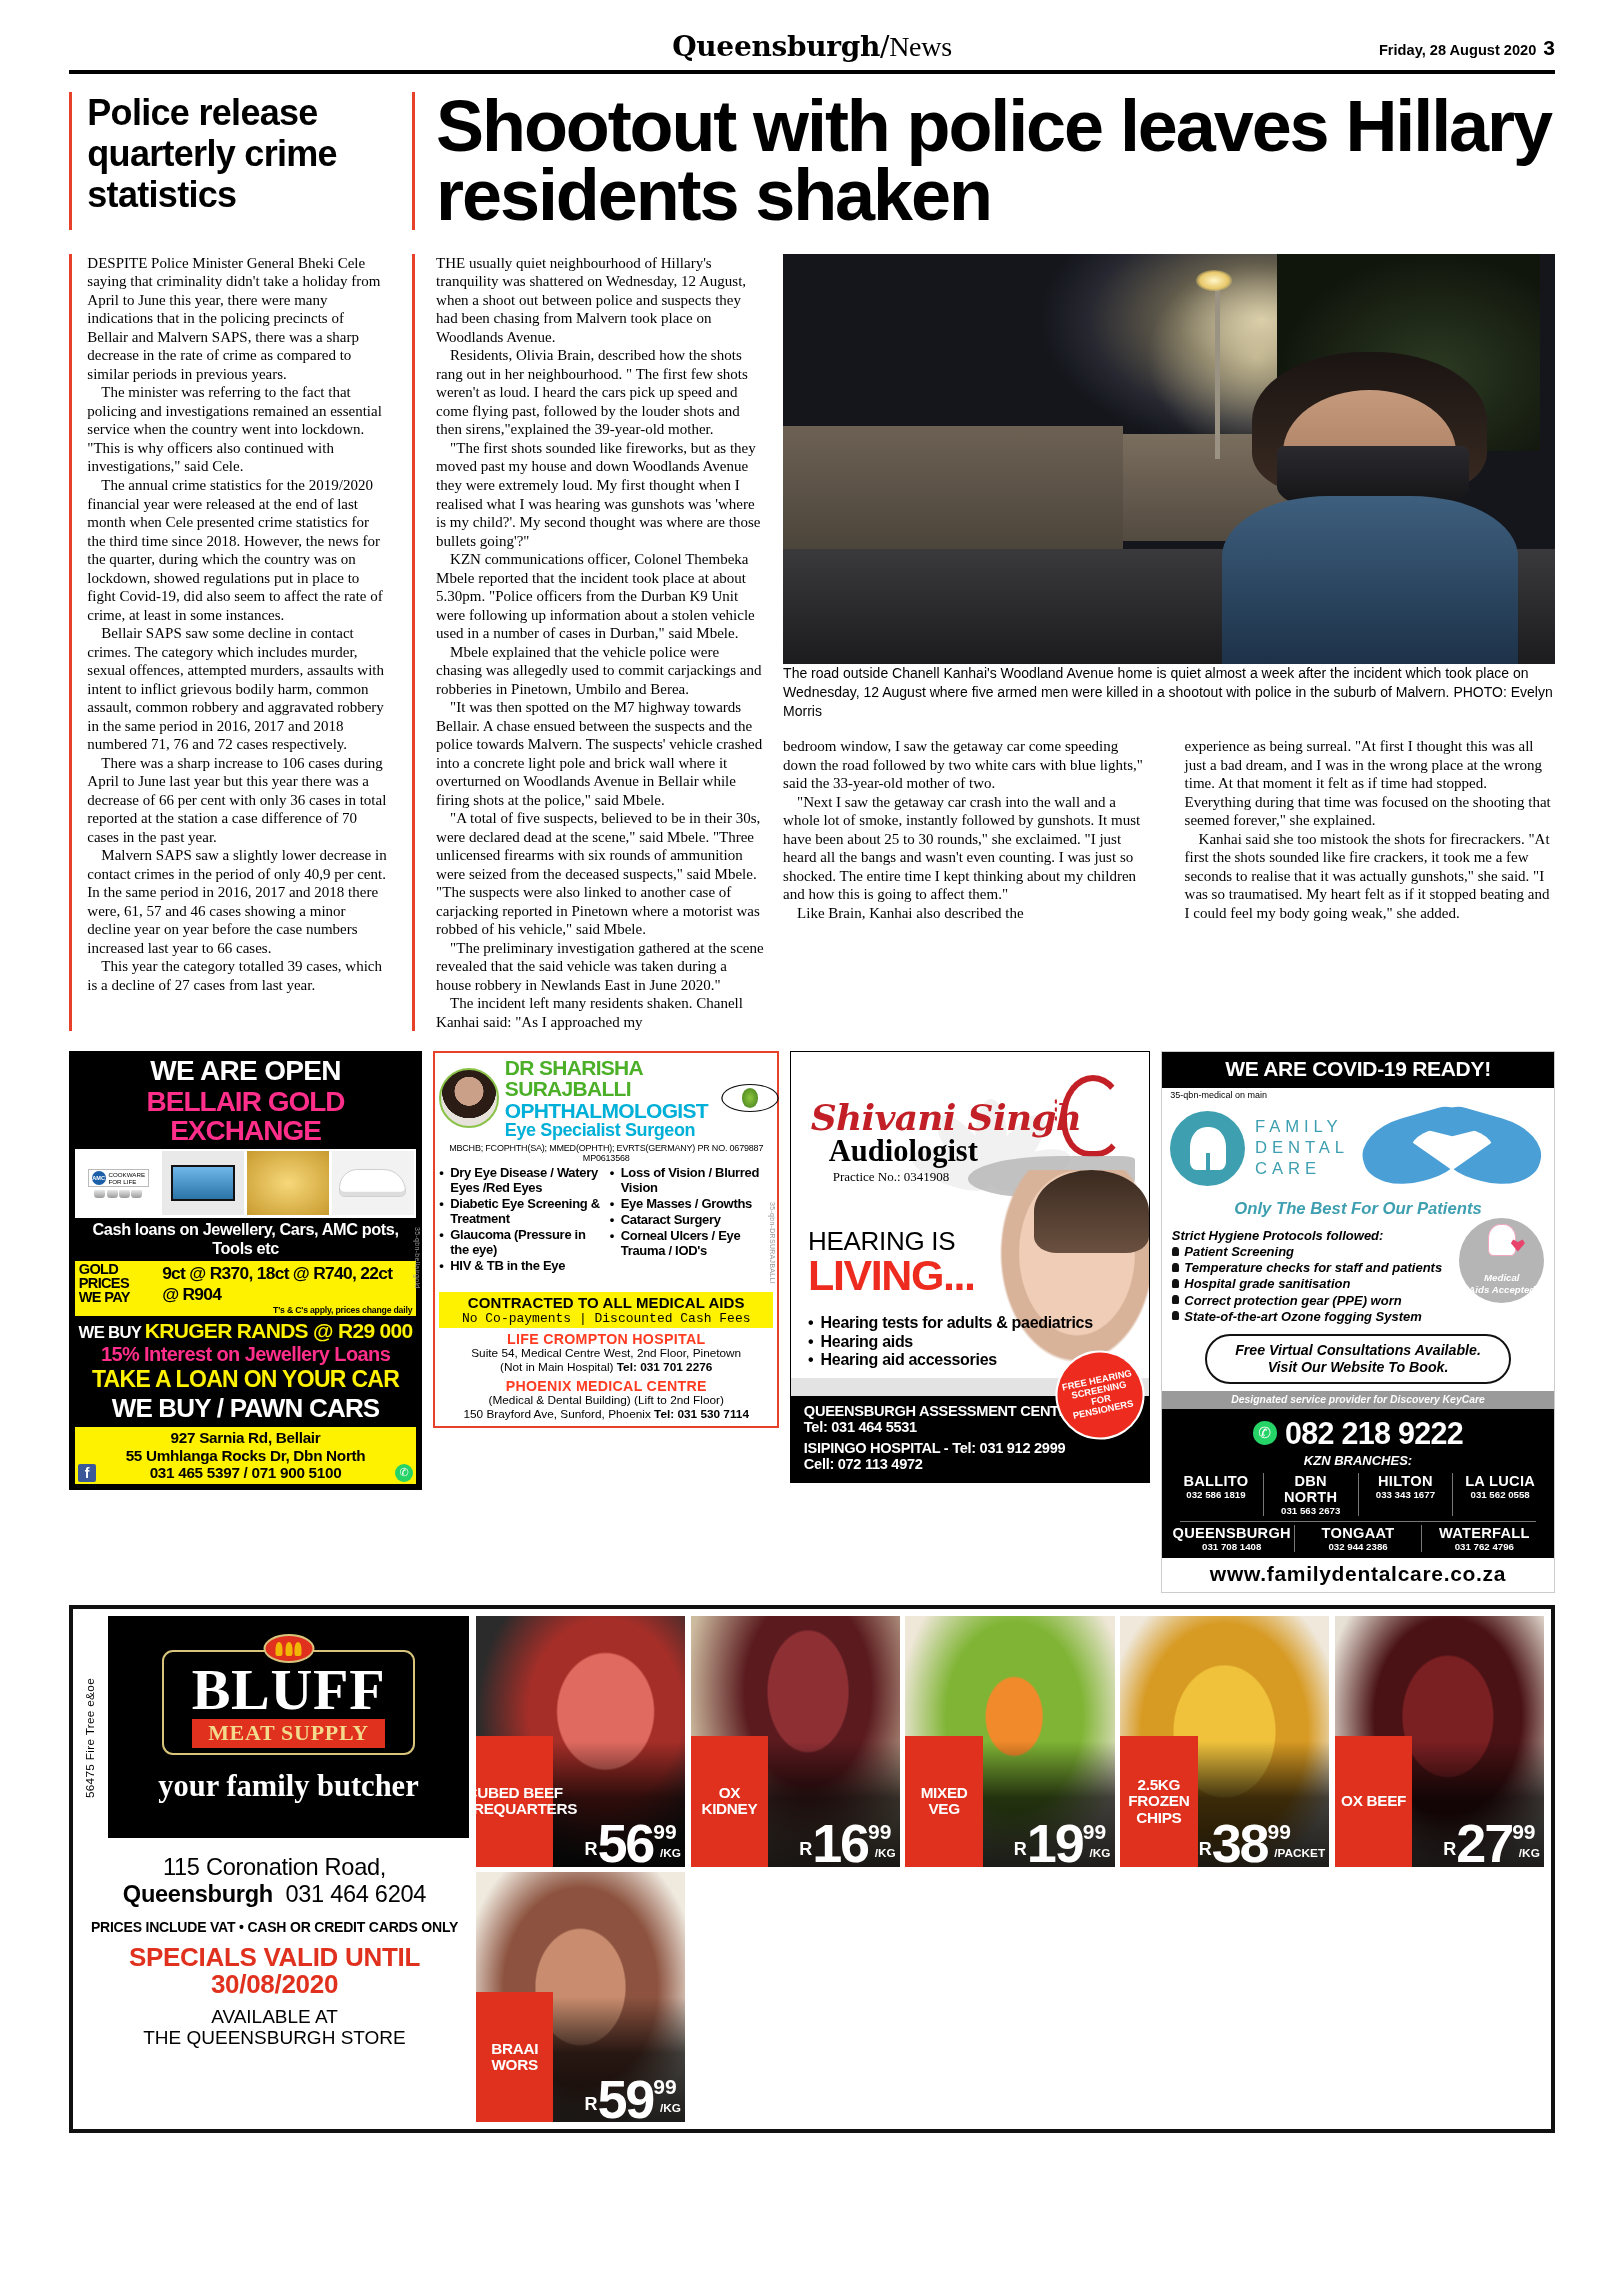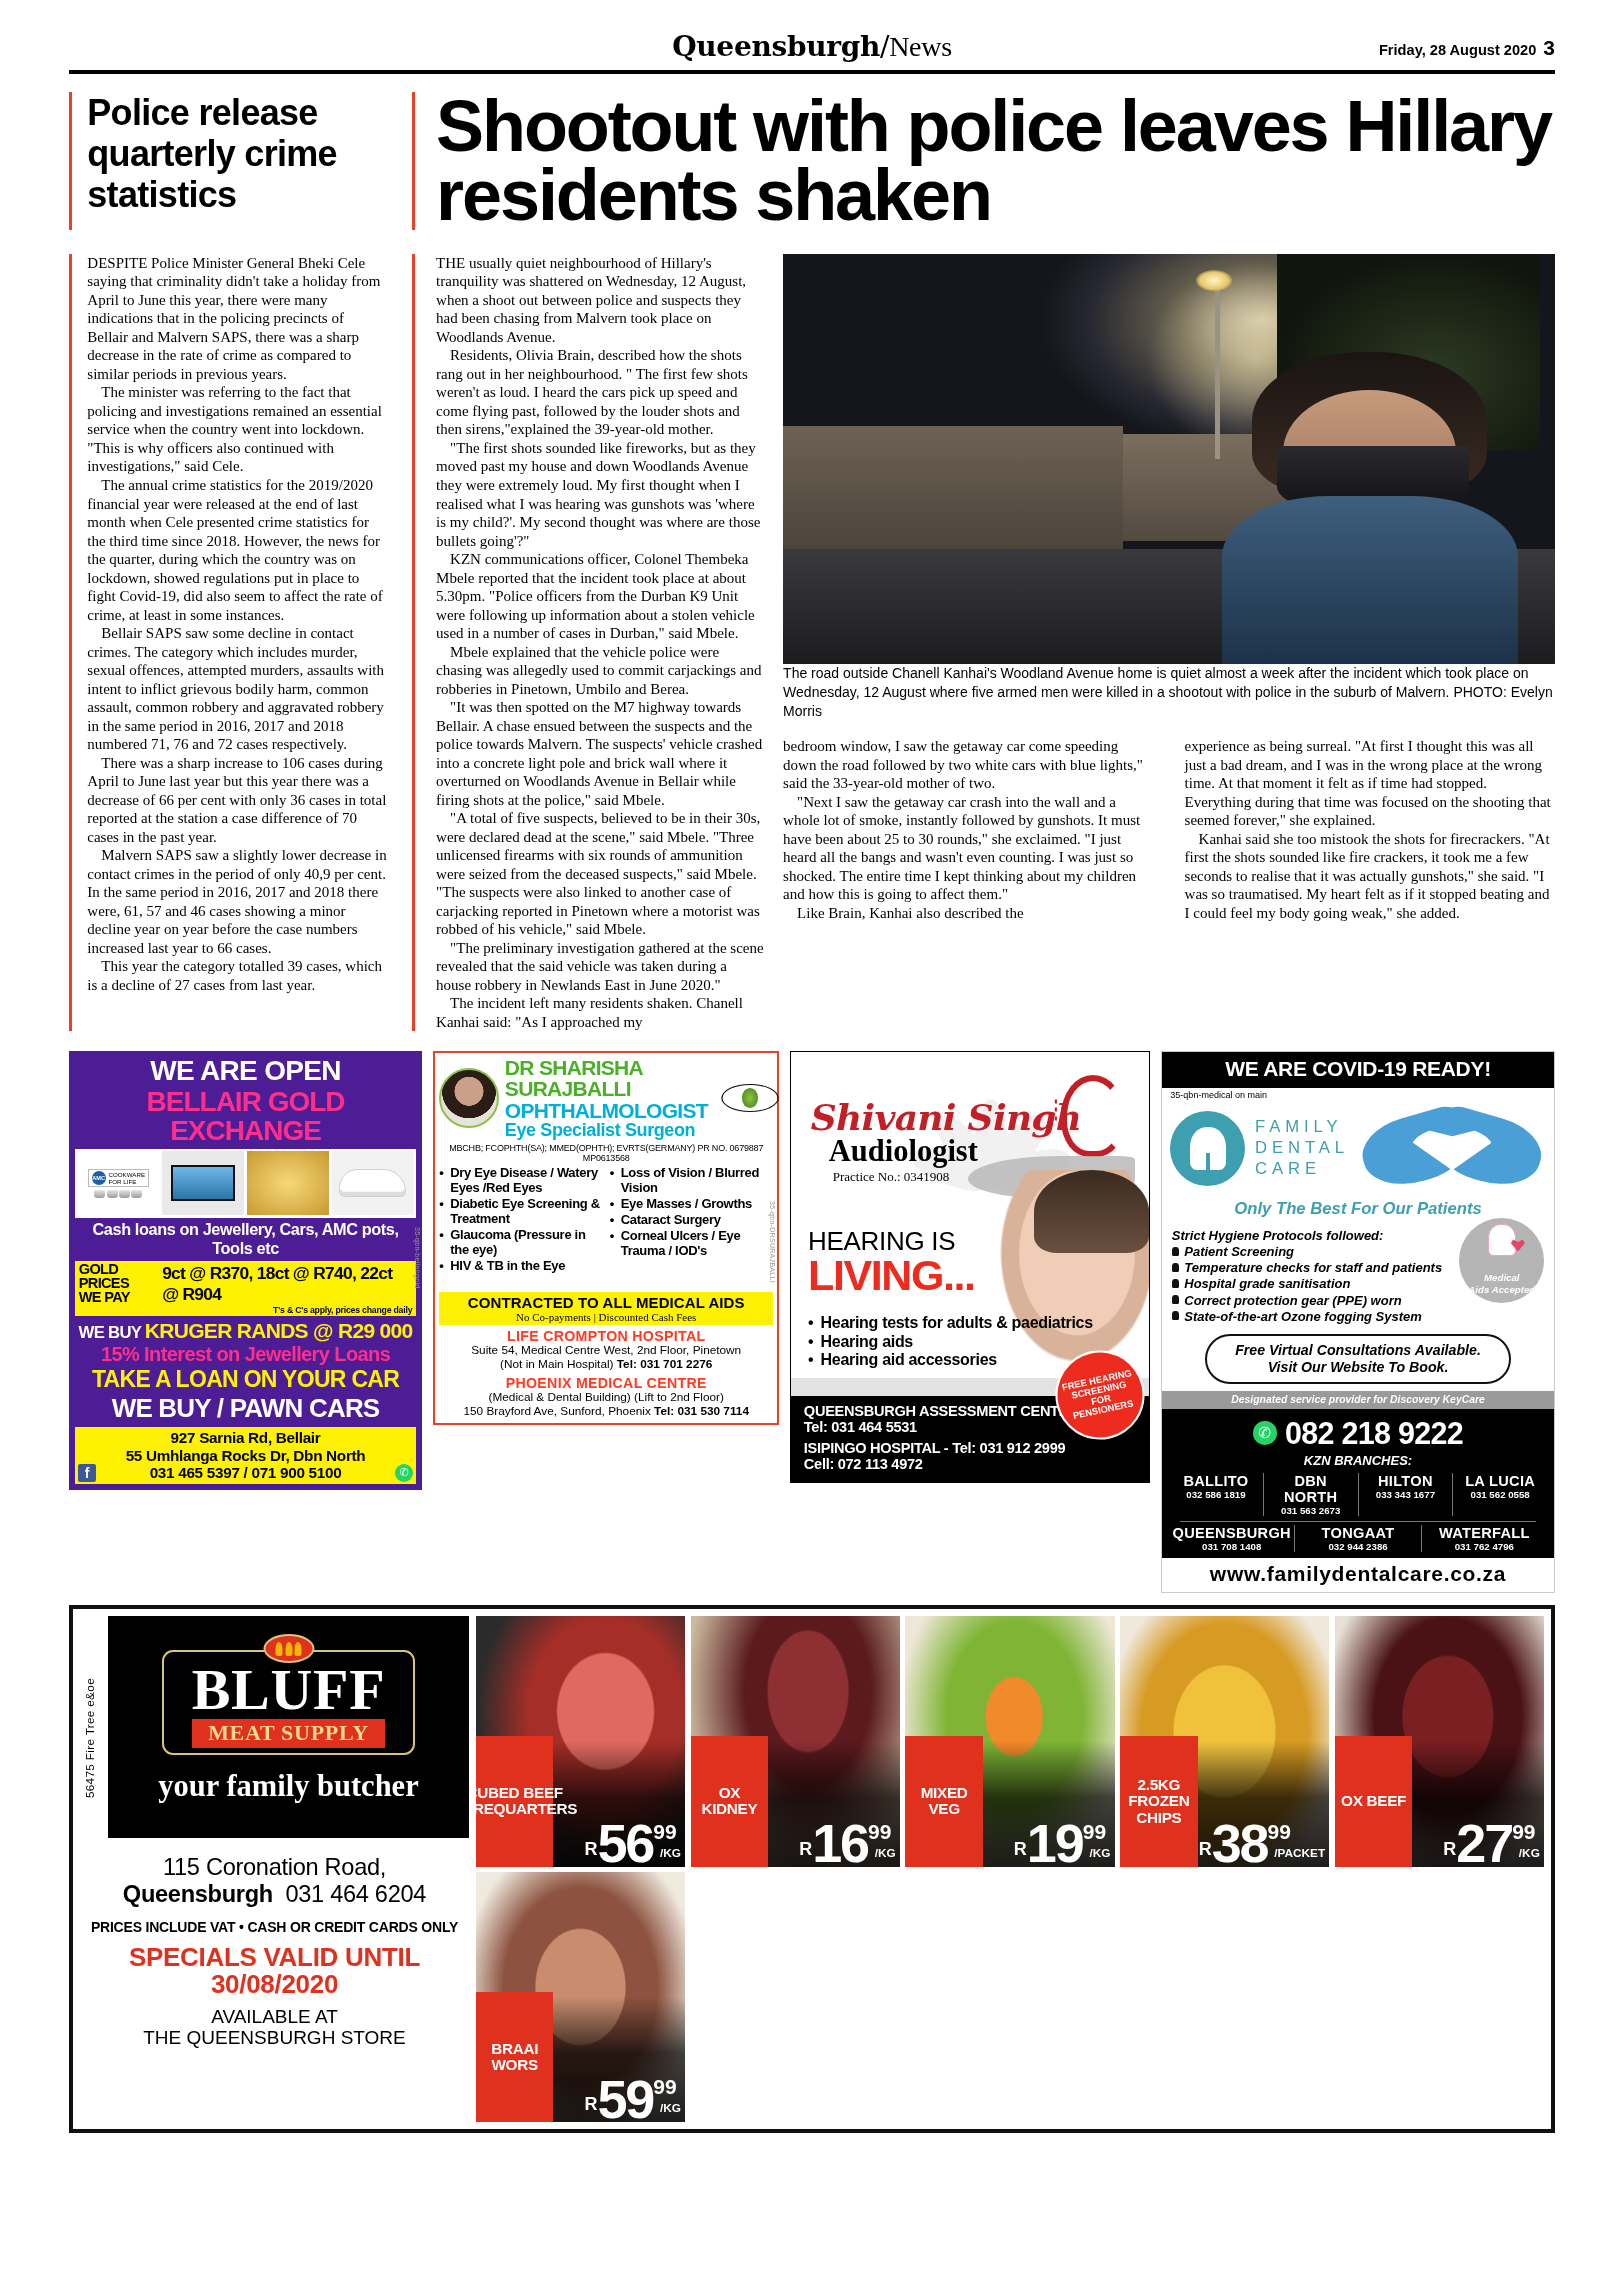--- a/index.html
+++ b/index.html
@@ -78,21 +78,21 @@
 
   
   .two-col { display: flex; gap: 31px; margin-top: 15.3px; }
   .two-col > div { flex: 1; }
 
   
   .ads-mid { display: flex; gap: 11px; margin-top: 19.4px; align-items: flex-start; }
   .ad { position: relative; }
 
   
-  .ad-gold { width: 361px; background: #4c1d95; padding: 4.2px 5.6px 5.6px; }
+  .ad-gold { width: 361px; background: #000000; padding: 4.2px 5.6px 5.6px; }
   .ad-gold .open { color: #fff; font-family: "Liberation Sans", sans-serif; font-weight: bold;
                    font-size: 28px; text-align: center; letter-spacing: -0.7px; }
   .ad-gold .brand { color: #ff2e8a; font-family: "Liberation Sans", sans-serif; font-weight: bold;
                     font-size: 28px; text-align: center; letter-spacing: -1px; line-height: 1.05; }
   .gold-strip { display: flex; gap: 2.8px; background: #fff; padding: 2.8px; margin: 2.8px 0; height: 69px; }
   .gold-strip > div { flex: 1; position: relative; overflow: hidden; }
   .g-amc { background: #fff; display: flex; flex-direction: column; align-items: center; justify-content: center; }
   .g-amc .amcbox { border: 0.7px solid #bbb; font-family: "Liberation Sans", sans-serif; font-size: 6.2px;
                    display: flex; gap: 2.8px; align-items: center; padding: 1.4px 2.8px; }
   .g-amc .amccirc { width: 14px; height: 14px; border-radius: 50%; background: #1a5fa8; color: #fff;
@@ -159,21 +159,21 @@
                margin: 3.5px 0 2.8px; letter-spacing: -0.2px; }
   .eye-lists { display: flex; gap: 7px; }
   .eye-lists ul { list-style: none; flex: 1; }
   .eye-lists li { font-family: "Liberation Sans", sans-serif; font-weight: bold; font-size: 13px;
                   line-height: 1.14; margin-bottom: 1.4px; padding-left: 11px; position: relative;
                   letter-spacing: -0.3px; }
   .eye-lists li:before { content: "\2022"; position: absolute; left: 0; }
   .eye-contract { background: #fff200; margin-top: 17px; padding: 2.1px 2.8px; text-align: center; }
   .eye-contract .c1 { font-family: "Liberation Sans", sans-serif; font-weight: bold; font-size: 15px;
                       letter-spacing: 0.1px; }
-  .eye-contract .c2 { font-family: Liberation Serif, serif; font-size: 11px; }
+  .eye-contract .c2 { font-family: Liberation Mono, monospace; font-size: 13px; }
   .eye-hosp { margin-top: 2.8px; text-align: center; }
   .eye-hosp .h { color: #ff3b21; font-family: "Liberation Sans", sans-serif; font-weight: bold;
                  font-size: 14.2px; letter-spacing: 0.3px; }
   .eye-hosp .d { font-family: "Liberation Sans", sans-serif; font-size: 11.8px; line-height: 1.18; }
   .eye-hosp .d b { font-weight: bold; }
 
   
   .ad-audio { width: 368px; border: 1.4px solid #000; background: #fff; position: relative; overflow: hidden; }
   .audio-inner { position: relative; height: 326px; }
   .audio-lotus { position: absolute; left: 34%; top: 6%; width: 125px; height: 111px; opacity: .35; }

